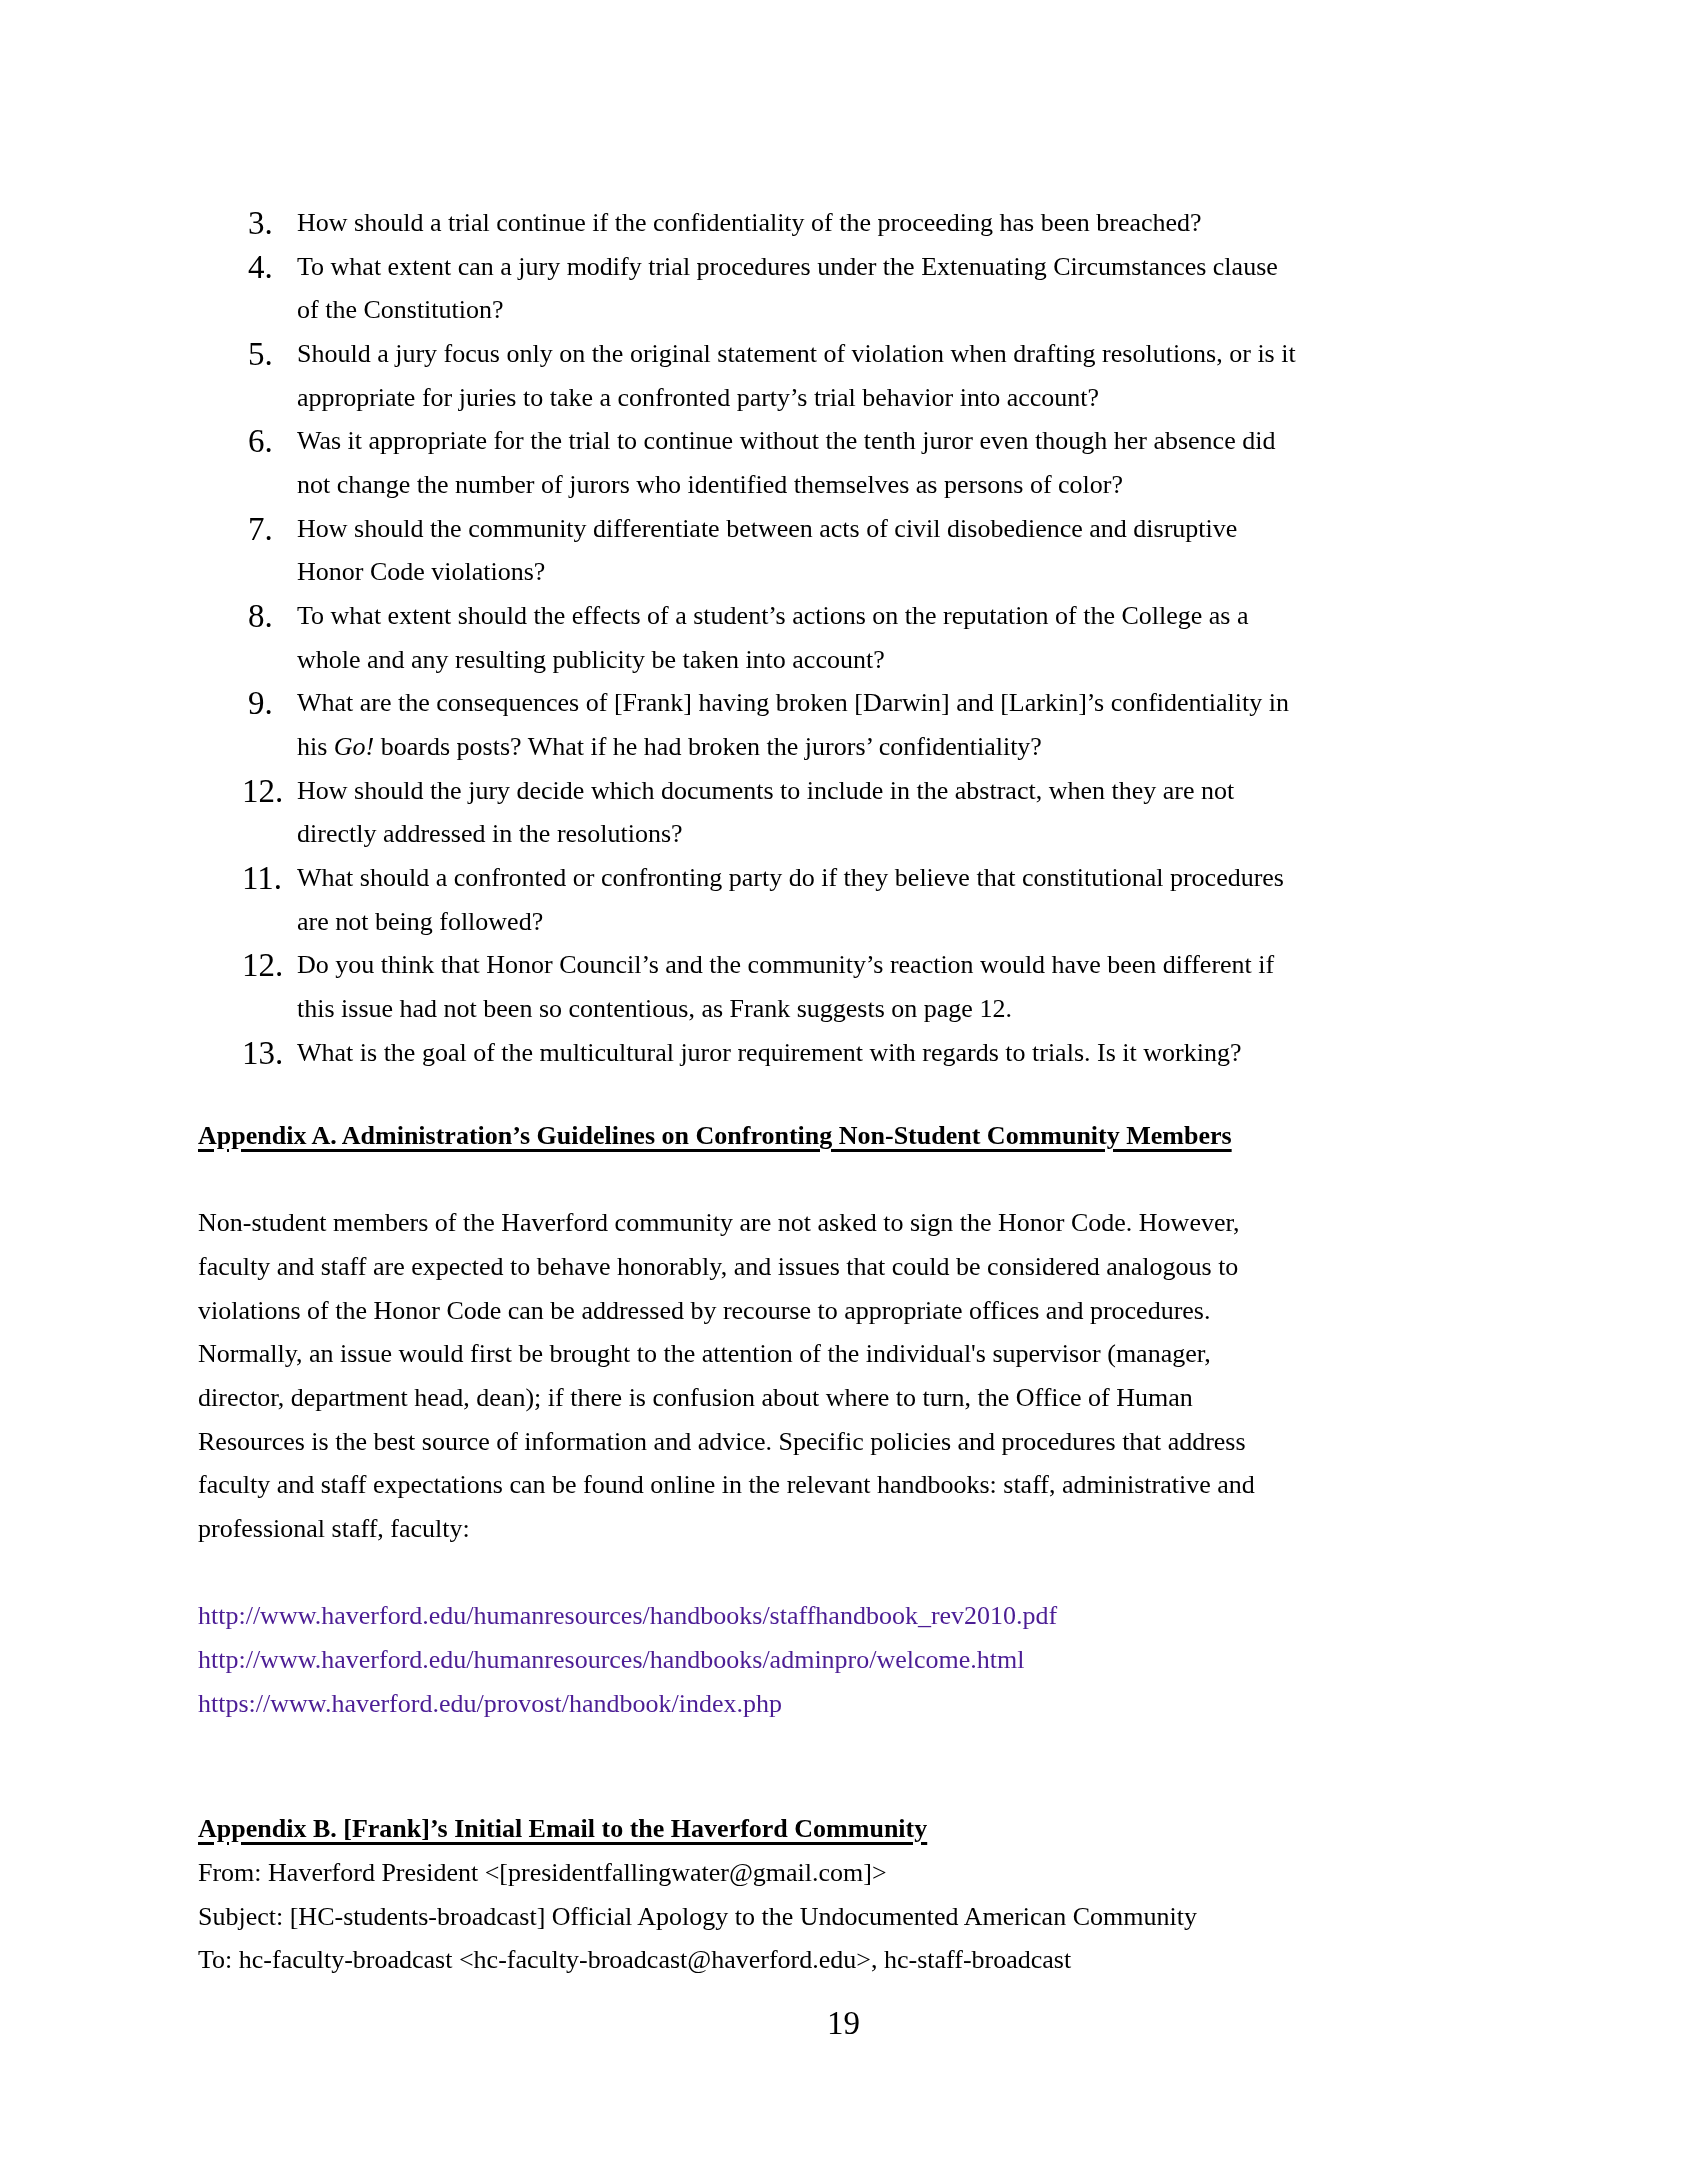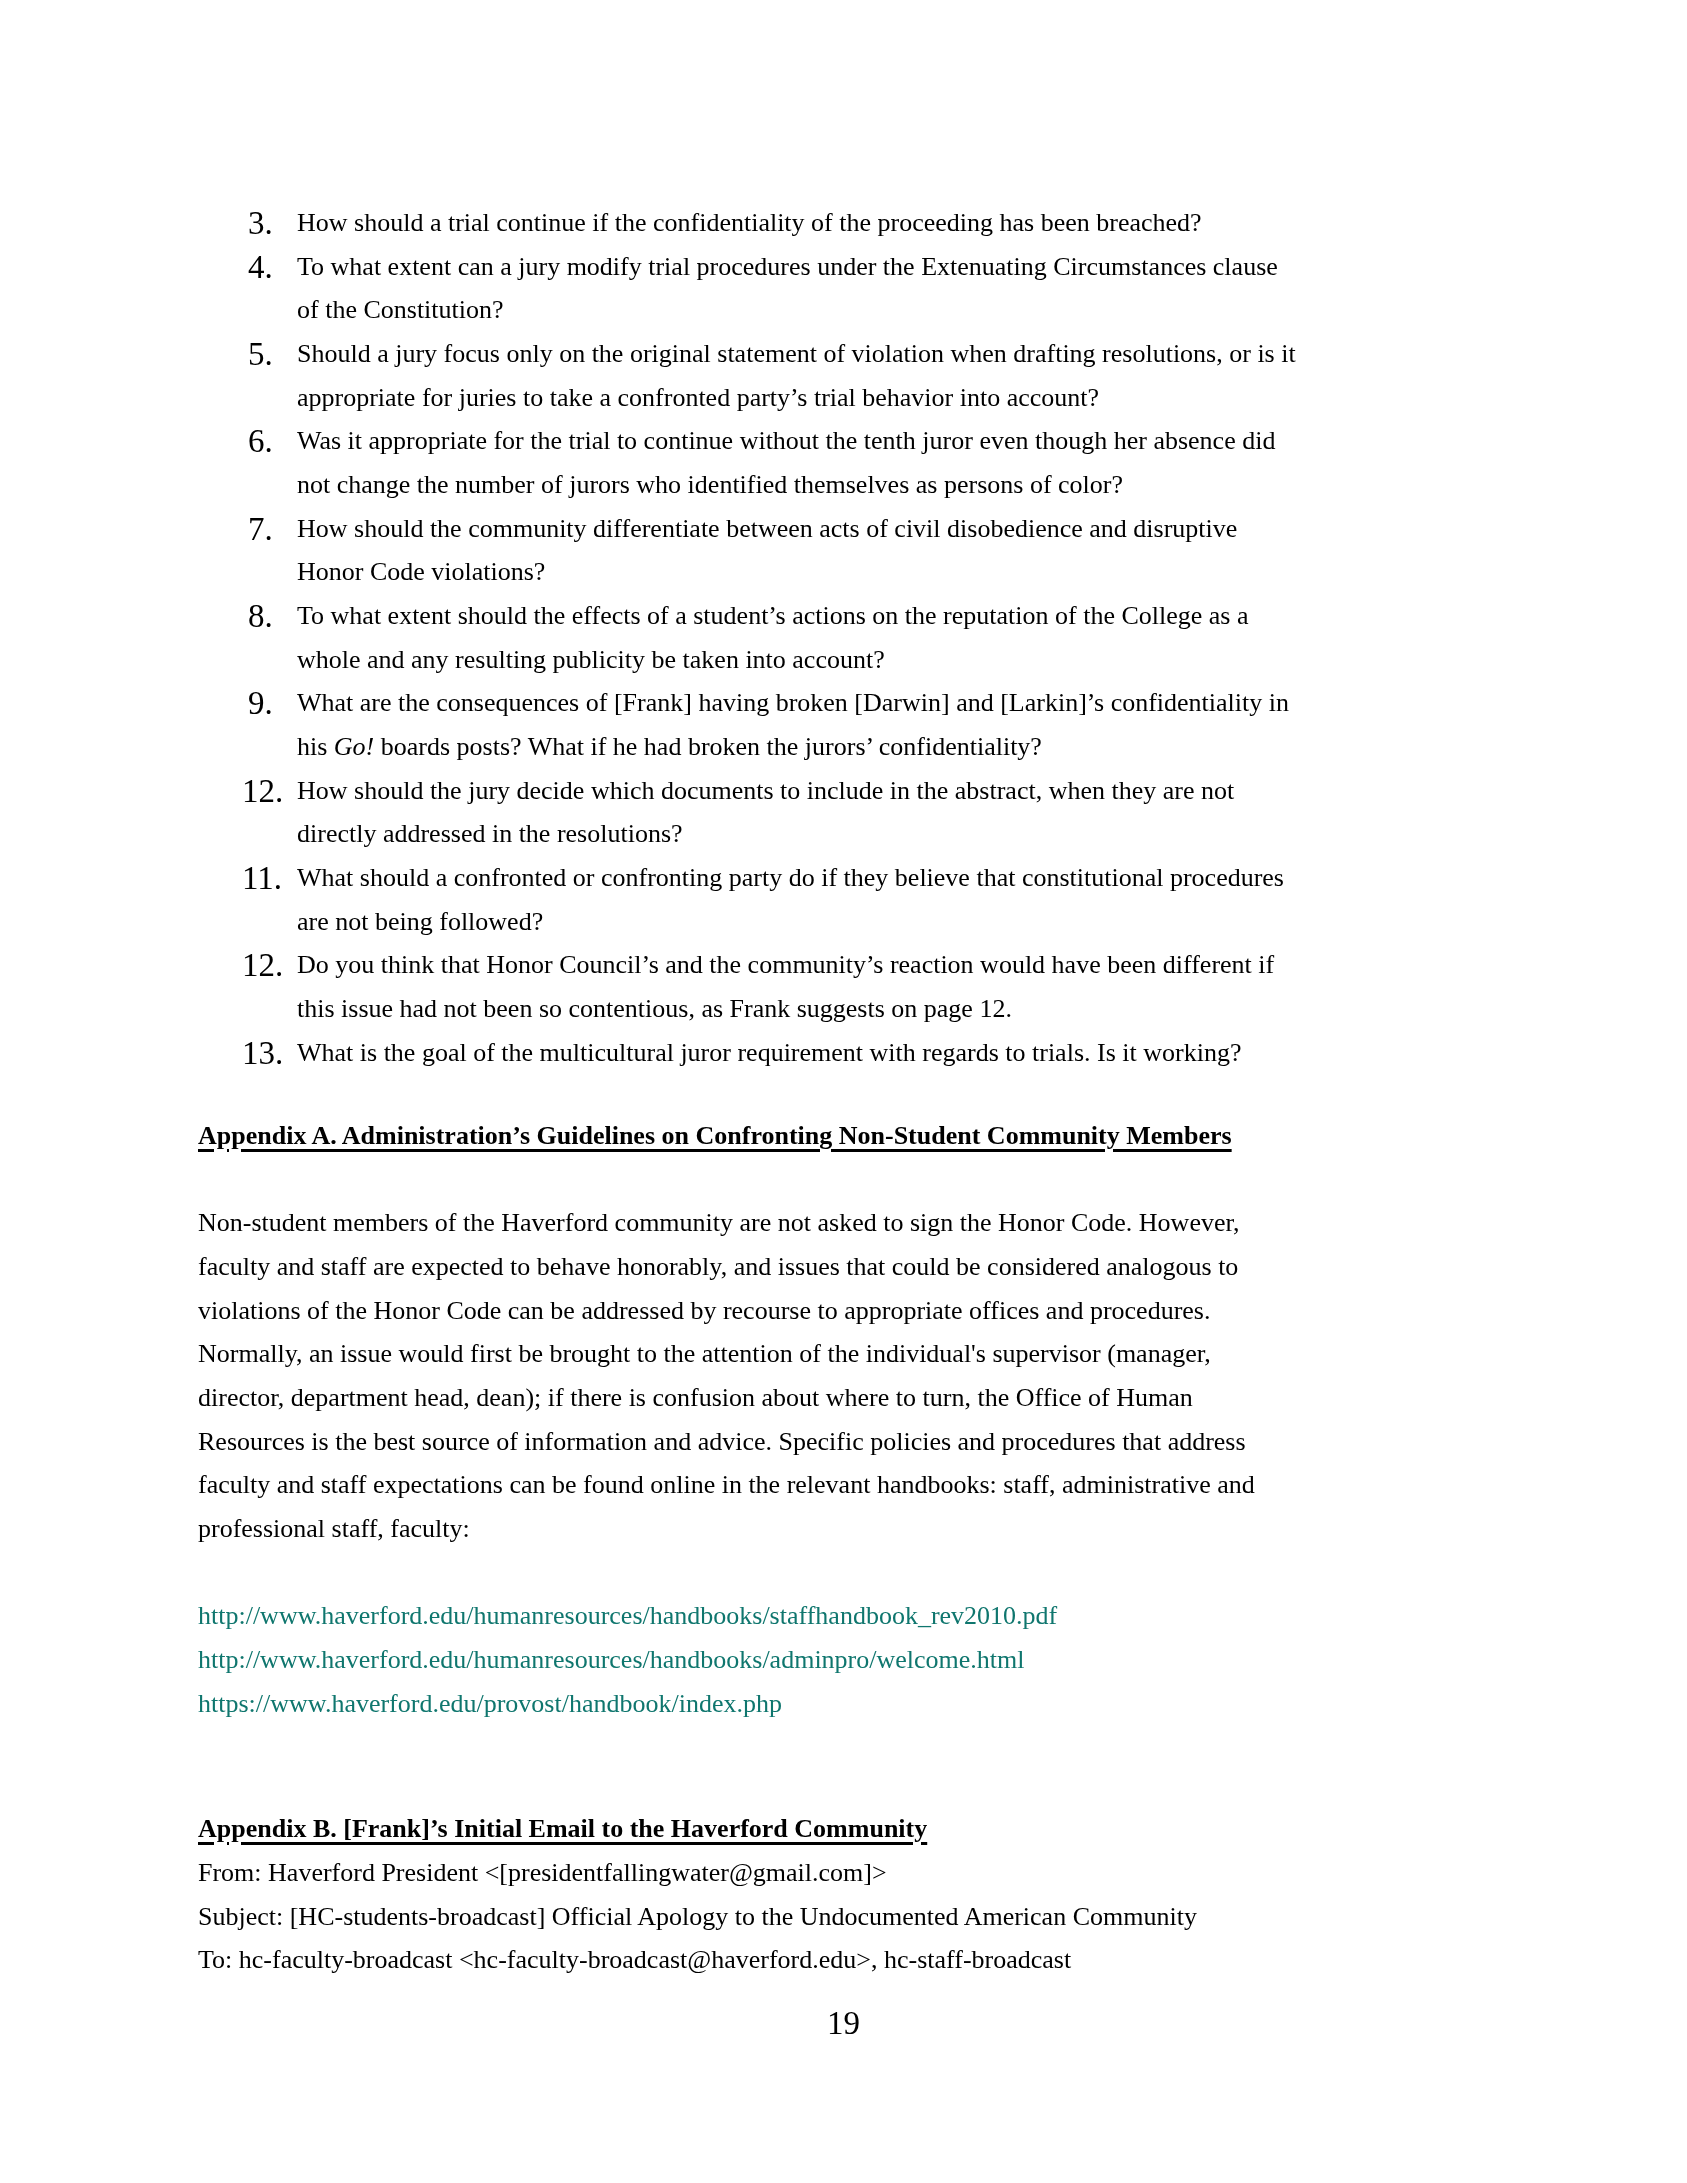--- a/index.html
+++ b/index.html
@@ -40,21 +40,21 @@
   .body-text { left: 198px; }
   .heading {
     left: 198px;
     font-weight: bold;
     text-decoration: underline;
     text-decoration-thickness: 2.6px;
     text-underline-offset: 4.6px;
   }
   .link {
     left: 198px;
-    color: #0f766e;
+    color: #4c1d95;
     text-decoration: none;
     cursor: pointer;
   }
   .page-number {
     position: absolute;
     left: 0;
     width: 1687px;
     text-align: center;
     font-size: 33px;
     line-height: 44px;

